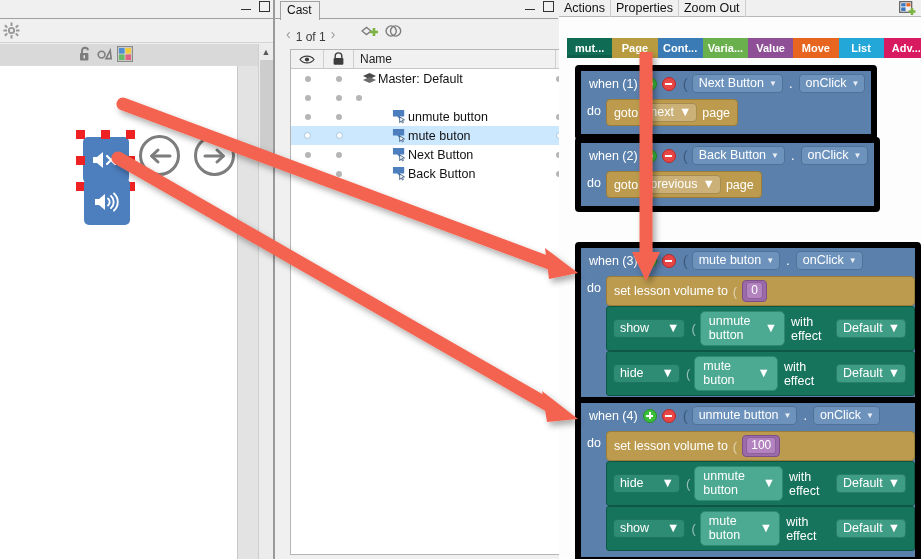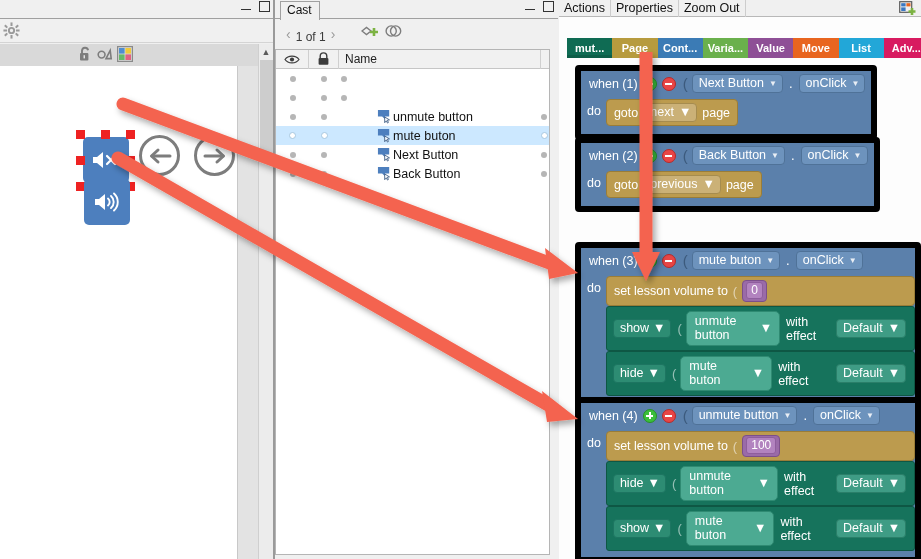--- a/index.html
+++ b/index.html
@@ -80,21 +80,21 @@
 
   
   #cast-panel { left:275px; top:0; width:283px; height:450px; background:#f0f0f0; }
   #cast-toolrow { position:absolute; top:20px; left:0; width:283px; height:25px; background:#f0f0f0; }
   #cast-nav { position:absolute; left:11px; top:3px; display:flex; align-items:center; gap:5px; font-size:12px; color:#4b4b4b; }
   #cast-nav .chev { color:#9a9a9a; font-size:14px; cursor:default; }
   #cast-pageno { color:#3a3a3a; font-size:12px;margin-top:7px; }
   #cast-icons { position:absolute; left:86px; top:3px; display:flex; gap:6px; align-items:center; }
 
   #cast-table {
-    position:absolute; top:49px; left:0; width:275px; height:506px;
+    position:absolute; top:49px; left:15px; width:275px; height:506px;
     background:#ffffff; border:1px solid #b5b5b5;
   }
   #cast-head {
     display:flex; height:19px; background:#f1f1f1; border-bottom:1px solid #c6c6c6;
     align-items:center; font-size:12px; color:#222;
   }
   #cast-head .hc { border-right:1px solid #cfcfcf; height:19px; display:flex; align-items:center; justify-content:center; }
   #cast-head .hc-eye { width:33px; }
   #cast-head .hc-lock { width:30px; }
   #cast-head .hc-name { flex:1; justify-content:flex-start; padding-left:6px; }
@@ -170,21 +170,21 @@
   .stack { display:flex; flex-direction:column; gap:0; }
 
   .blk {
     border-radius:4px; display:flex; align-items:center; gap:5px;
     padding:3px 7px; white-space:nowrap; position:relative;
   }
   .blk.gold { background:#bc9b4e; border:1px solid #9a7d38; color:#fff; font-size:12.5px; }
 
   .fld-gold { background:#cbb177; border:1px solid #a68c4e; border-radius:4px; color:#fff; font-size:12.5px; padding:1px 5px 2px 6px; display:flex; align-items:center; gap:5px; }
   .fld-green { background:#4caa92; border:1px solid #2f8a72; border-radius:5px; color:#fff; font-size:12.5px; padding:2px 7px 3px 8px; display:flex; align-items:center; gap:6px; }
-  .fld-green-sm { background:#2d8c73; border:1px solid #1d7561; border-radius:4px; color:#fff; font-size:12.5px; padding:1px 5px 2px 6px; display:flex; align-items:center; gap:4px; }
+  .fld-green-sm { background:#2d8c73; border:1px solid #1d7561; border-radius:4px; color:#fff; font-size:12.5px; padding:1px 5px 2px 6px; display:flex; align-items:center; gap:18px; }
   .fld-green-out { background:#3f9c85; border:1px solid #2a7f69; border-radius:4px; color:#fff; font-size:12.5px; padding:1px 5px 2px 6px; display:flex; align-items:center; gap:5px; }
   .num-slot {
     background:#9a6ba8; border:1px solid #7c4f8a; border-radius:4px;
     display:flex; align-items:center; padding:1px 3px 2px 3px; margin-left:2px;
   }
   .num-inner { background:#b283bf; border:1px solid #8e5e9d; border-radius:3px; color:#fff; font-size:12px; padding:0px 4px 1px 4px; }
   .plugnotch { color:rgba(255,255,255,.55); font-size:13px; margin-right:-2px; }
   .blk-green-wide { background:#16735c; border:1px solid #0e5744; border-radius:3px; display:flex; align-items:center; padding:4px 8px 4px 6px; gap:6px; color:#fff; font-size:12.5px; }
 
   
@@ -348,20 +348,27 @@
       <div class="hc hc-name">Name</div>
       <div class="hc hc-end"></div>
     </div>
     <div id="cast-rows">
         <div class="cast-row">
           <div class="c-eye">
             <div class="dot"></div>
           </div>
           <div class="c-lock">
             <div class="dot"></div>
+          </div>
+          <div class="c-name" style="padding-left:8px">
+            <svg class="obj-icon" viewBox="0 0 16 16">
+  <path d="M8 2 L15 5.2 L8 8.4 L1 5.2 Z" fill="#4b4b4b"></path>
+  <path d="M8 6.4 L15 9.6 L8 12.8 L1 9.6 Z" fill="#6d6d6d"></path>
+</svg>
+            <span>Master: Default</span>
           </div>
           <div class="c-right">
             <div class="dot"></div>
           </div>
         </div>
         <div class="cast-row">
           <div class="c-eye">
             <div class="dot"></div>
           </div>
           <div class="c-lock">

